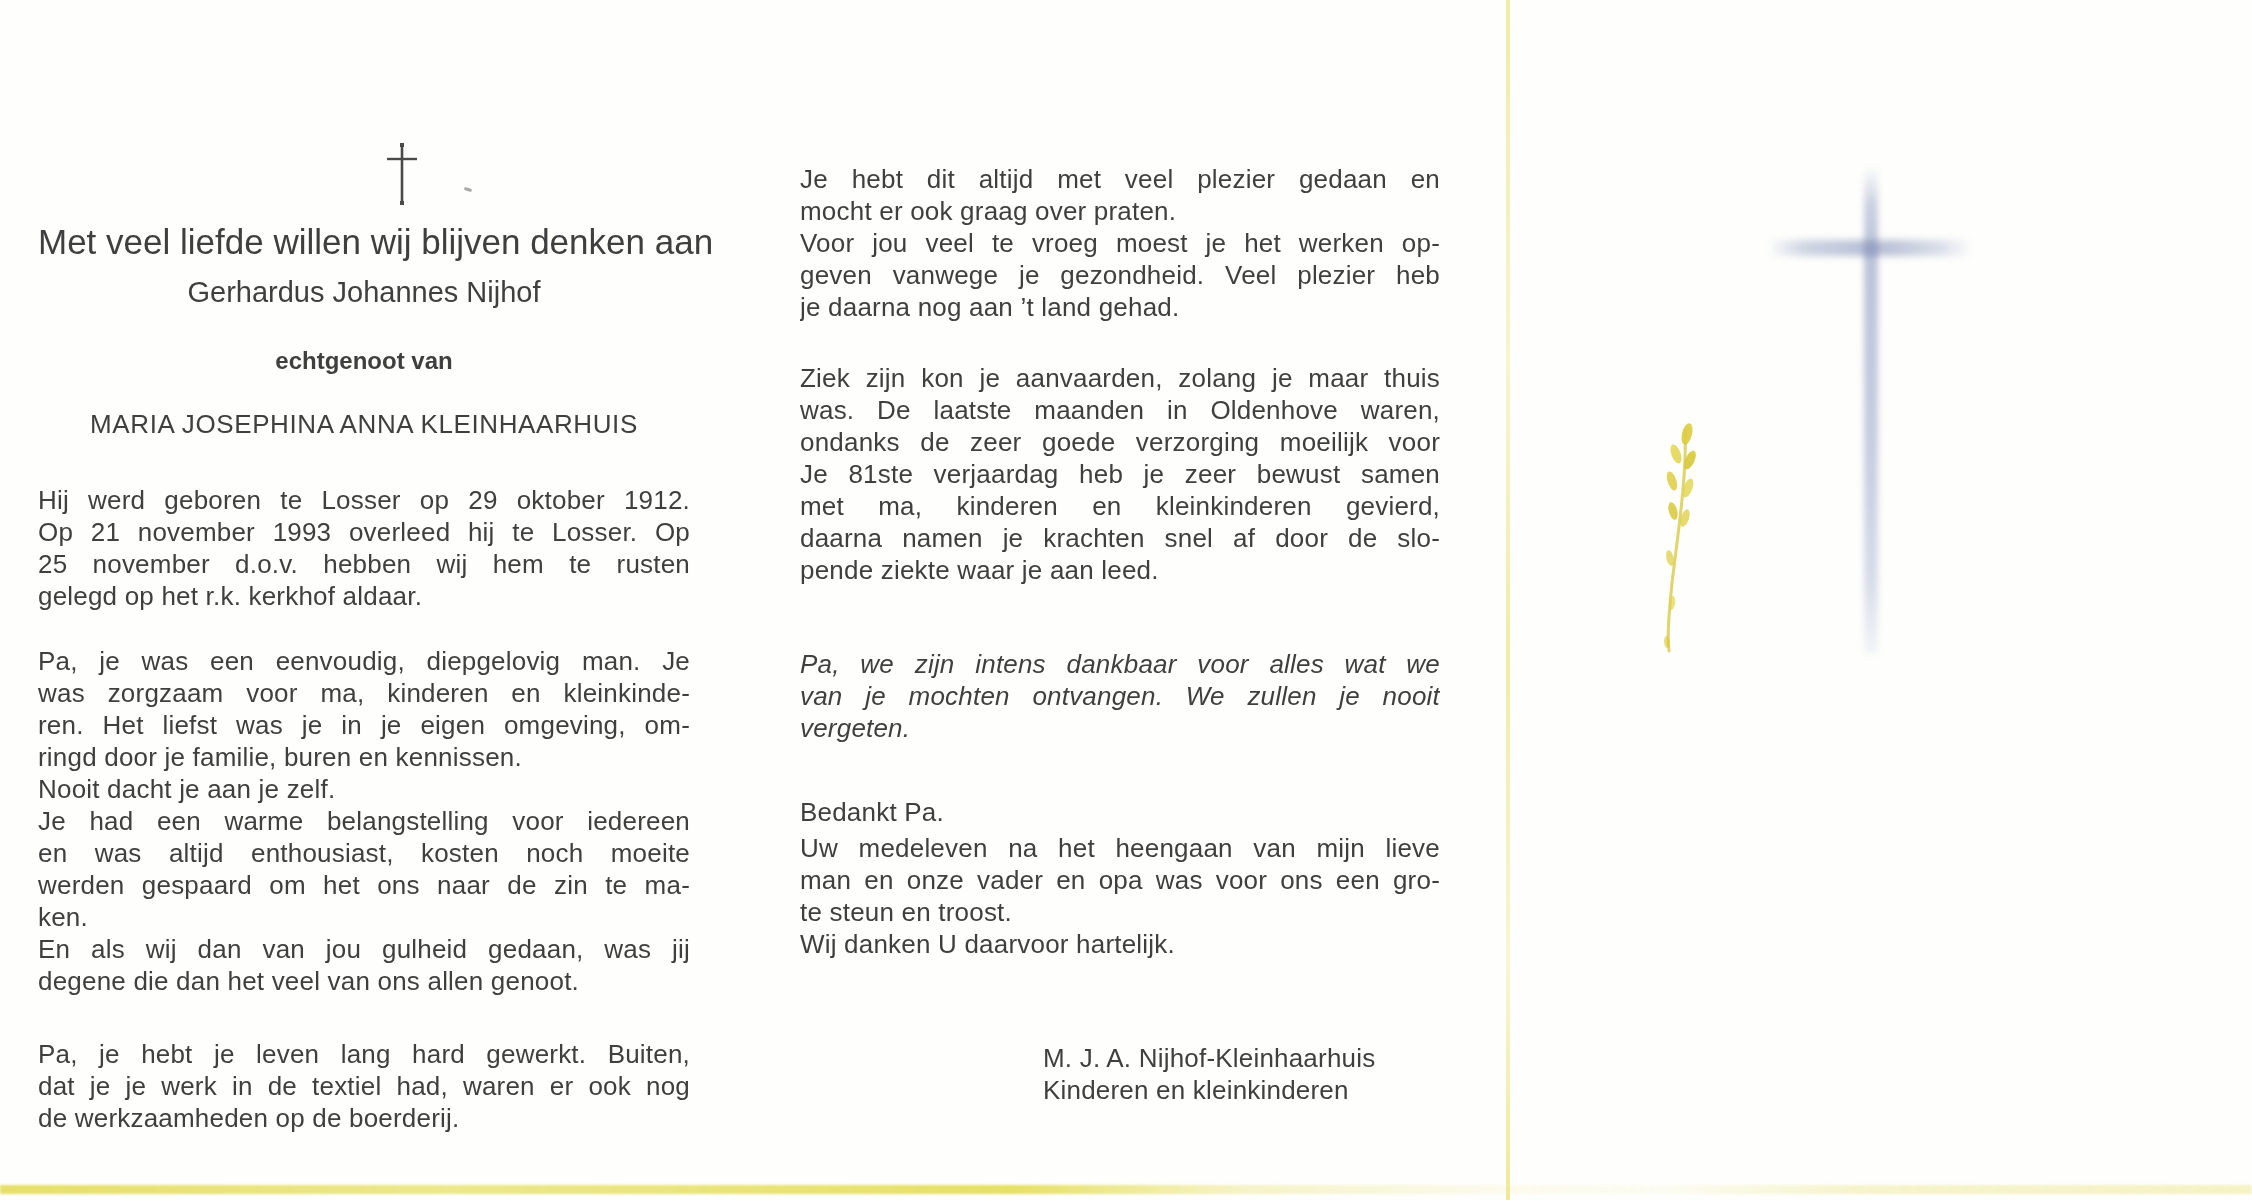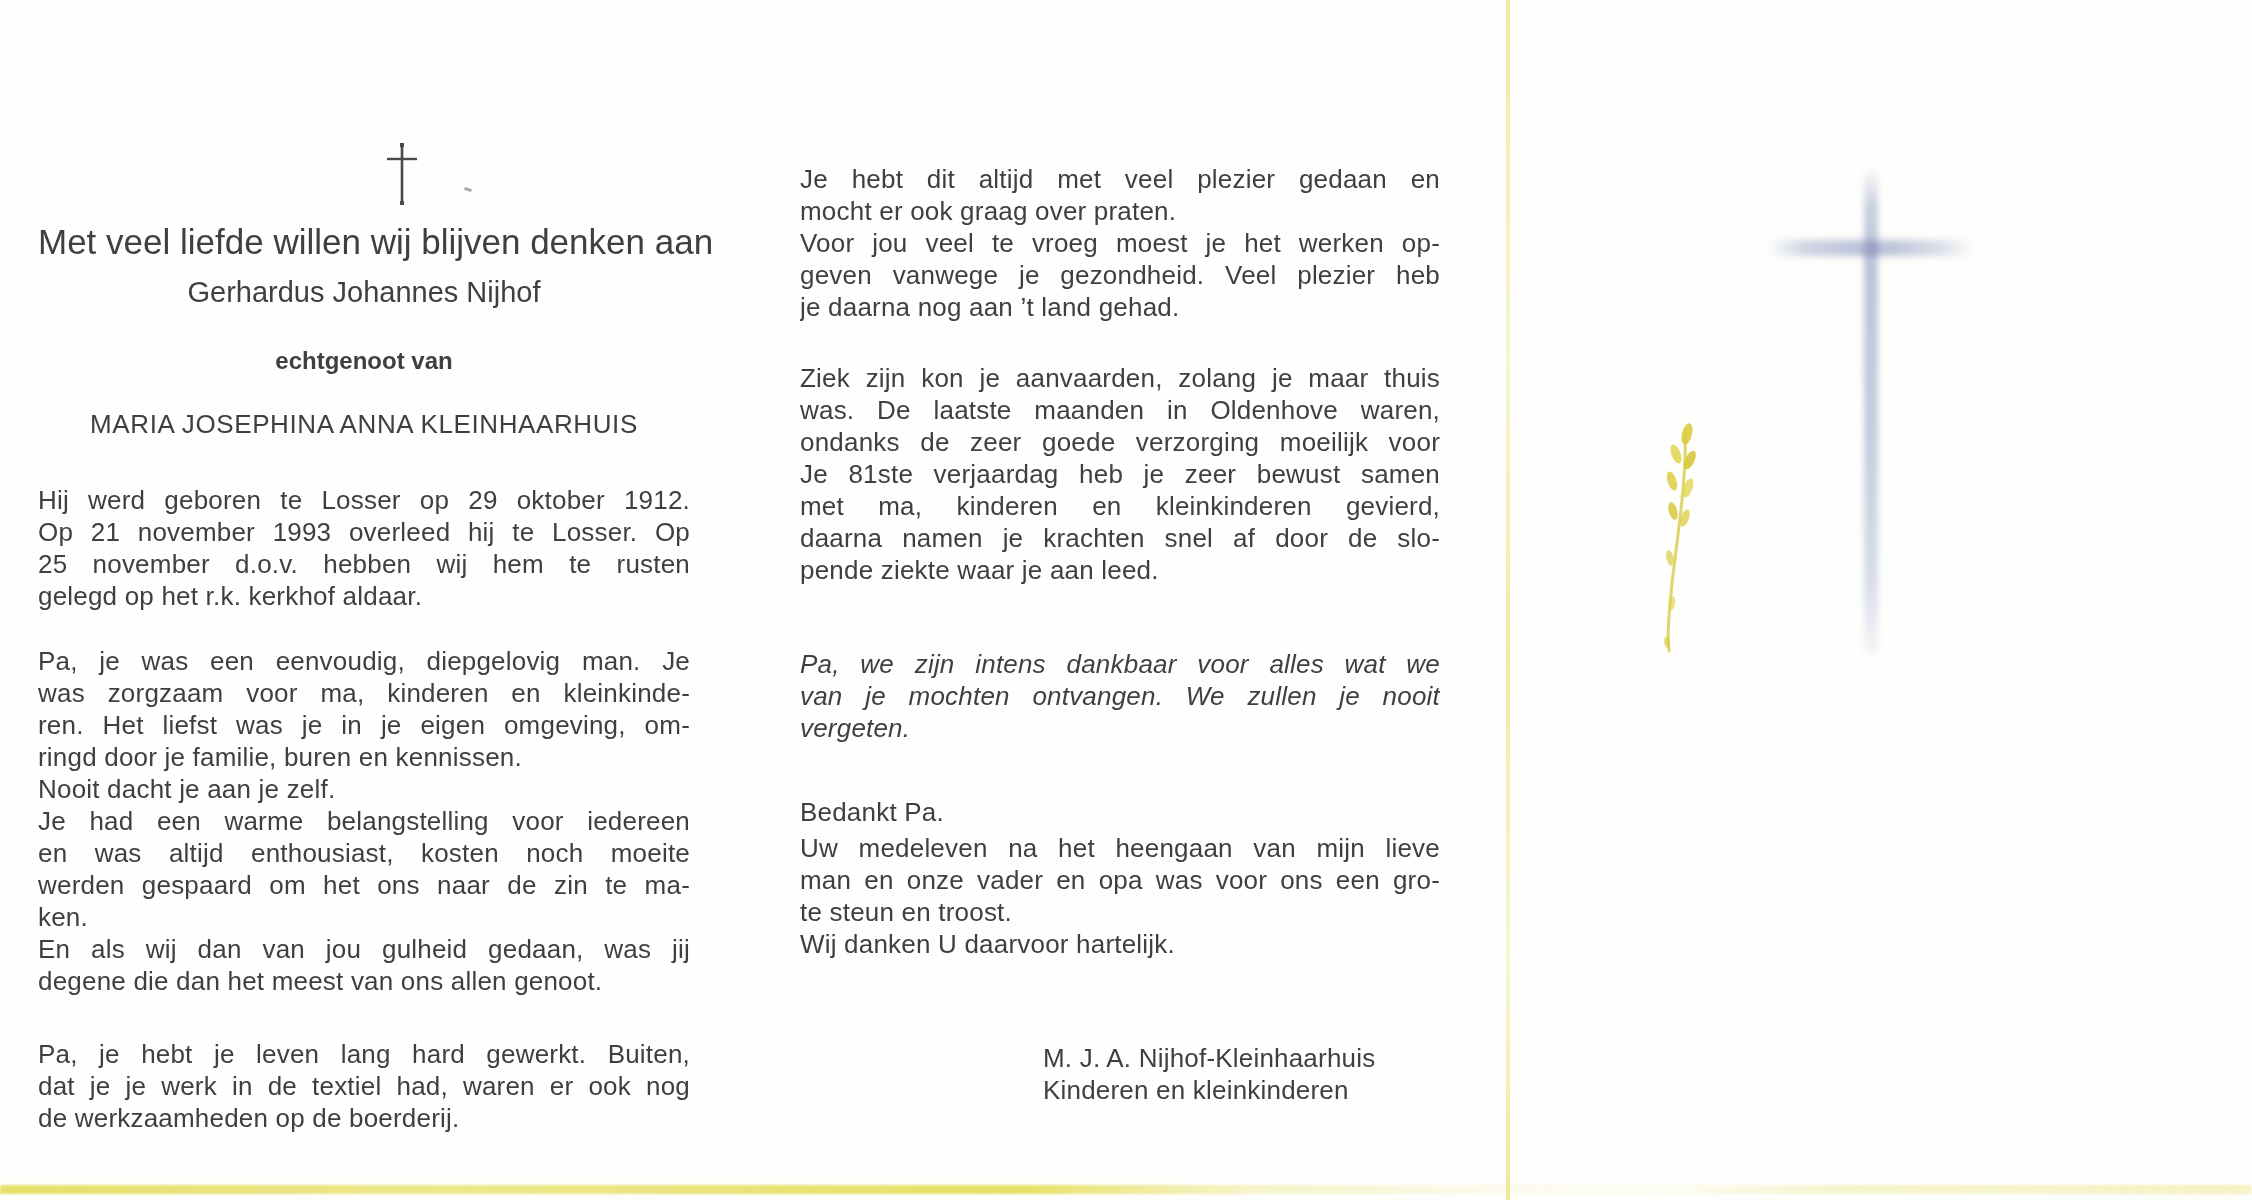--- a/index.html
+++ b/index.html
@@ -97,21 +97,21 @@
       <div class="ln j">Pa, je was een eenvoudig, diepgelovig man. Je</div>
       <div class="ln j">was zorgzaam voor ma, kinderen en kleinkinde-</div>
       <div class="ln j">ren. Het liefst was je in je eigen omgeving, om-</div>
       <div class="ln">ringd door je familie, buren en kennissen.</div>
       <div class="ln">Nooit dacht je aan je zelf.</div>
       <div class="ln j">Je had een warme belangstelling voor iedereen</div>
       <div class="ln j">en was altijd enthousiast, kosten noch moeite</div>
       <div class="ln j">werden gespaard om het ons naar de zin te ma-</div>
       <div class="ln">ken.</div>
       <div class="ln j">En als wij dan van jou gulheid gedaan, was jij</div>
-      <div class="ln">degene die dan het meest van ons allen genoot.</div>
+      <div class="ln">degene die dan het veel van ons allen genoot.</div>
     </div>
 
     <div class="para lp3">
       <div class="ln j">Pa, je hebt je leven lang hard gewerkt. Buiten,</div>
       <div class="ln j">dat je je werk in de textiel had, waren er ook nog</div>
       <div class="ln">de werkzaamheden op de boerderij.</div>
     </div>
   </div>
 
   <div class="col col-mid">

